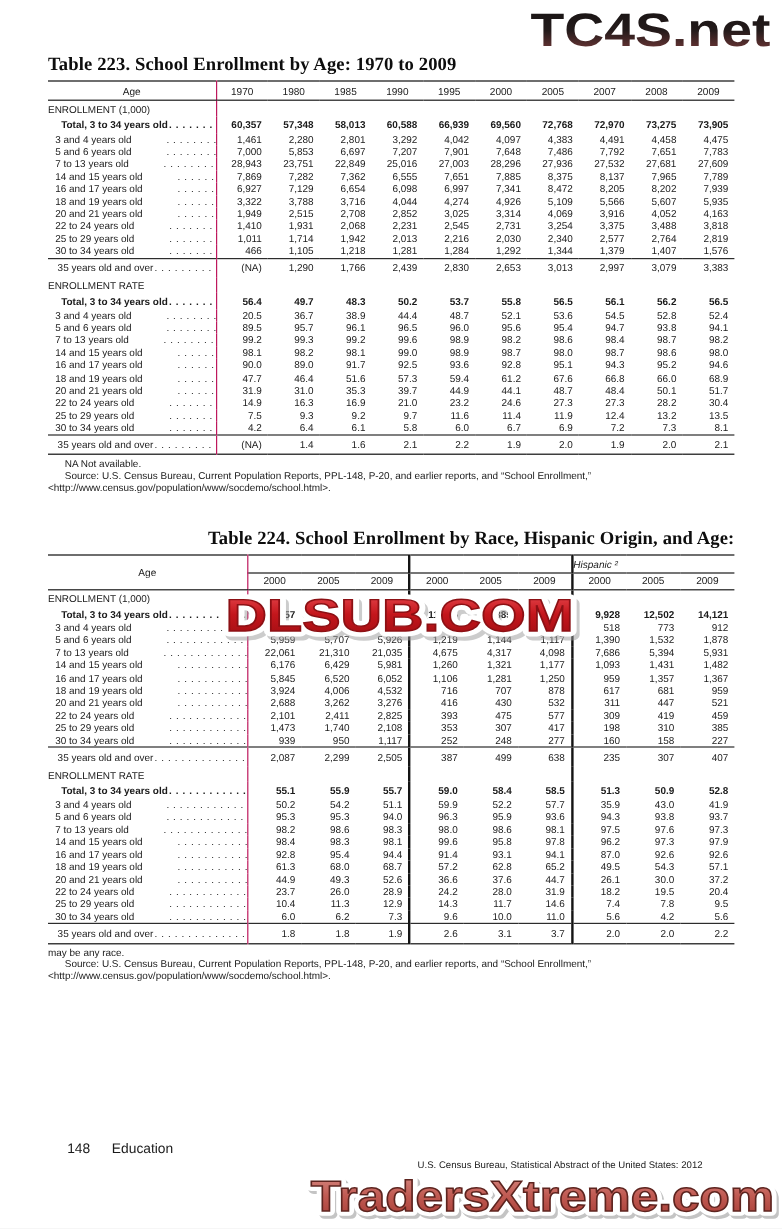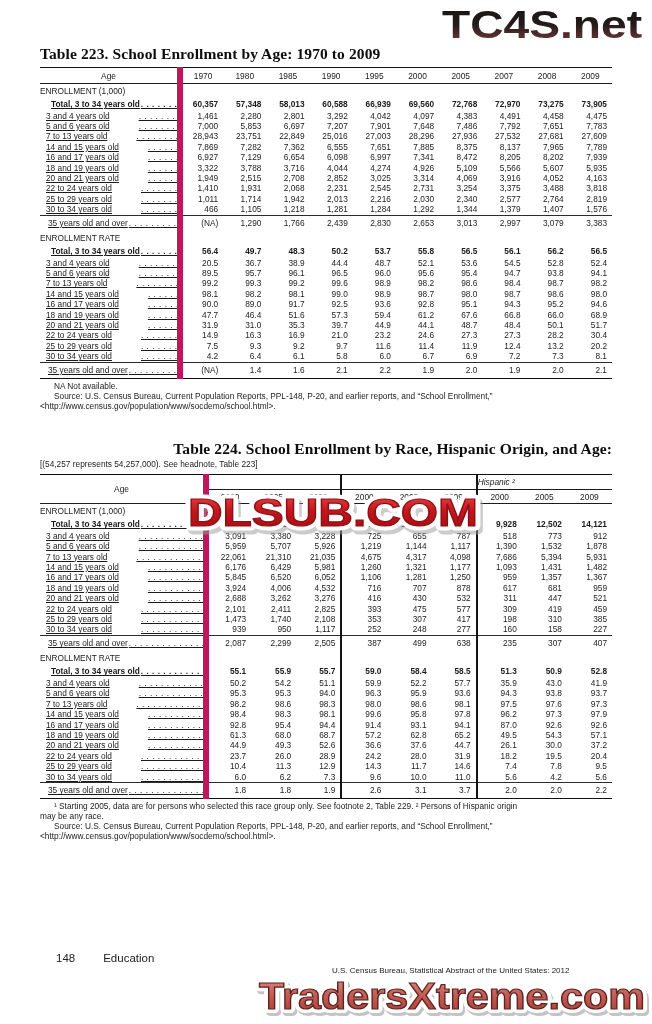--- a/index.html
+++ b/index.html
@@ -8,45 +8,45 @@
   .content{position:absolute;left:40px;top:45px;width:572px;}
   .tbl-title{font-family:"Liberation Serif",serif;font-weight:bold;font-size:15.5px;
              line-height:17px;color:#0d0d0d;letter-spacing:.1px;}
   .headnote{font-size:8.3px;line-height:9.8px;margin-top:3px;color:#1b1b1b;}
   .grid-wrap{margin-top:5px;}
   table.grid{border-collapse:collapse;table-layout:fixed;width:572px;
              border-top:1.6px solid #0f0f0f;border-bottom:1.6px solid #0f0f0f;
              font-size:8.3px;color:#1b1b1b;}
   .grid th{font-weight:normal;font-size:8.4px;padding:0;}
   .grid td{padding:0;vertical-align:bottom;}
-  .grid .lbl{border-right:6px solid #be185d;}
+  .grid .lbl{border-right:1px solid #be185d;}
   .grid thead th{border-bottom:1px solid #1c1c1c;}
   .g223 thead th{height:15px;vertical-align:middle;}
   .grid thead .age{text-align:center;vertical-align:middle;}
   .grid .yr{}
   .g224 .grp{text-align:left;height:14px;vertical-align:middle;font-style:italic;}
   .g224 thead tr.yrrow th{height:13px;}
   .ge{border-right:2.5px solid #141414;}
   .grid tr.sec td{text-align:left;line-height:9.5px;padding-top:3px;}
   .grid tr.total td{font-weight:bold;padding-top:2.5px;padding-bottom:1.5px;line-height:10px;}
   .grid tr.data td{line-height:10.4px;}
   .grid tr.over td{padding-top:2.5px;padding-bottom:3px;line-height:10px;border-top:1px solid #2c2c2c;}
   .grid .num{text-align:right;padding-right:5px;}
-  .lblw{display:flex;overflow:hidden;align-items:center;text-decoration:underline;}
+  .lblw{display:flex;overflow:hidden;align-items:center;}
   .grid tr.data .lblw{padding-left:6px;gap:28px;}
   .grid tr.total .lblw{padding-left:11px;}
   .grid tr.over .lblw{padding-left:8px;}
   .lblw .t{white-space:nowrap;}
   .lblw .d{flex:1 1 auto;white-space:nowrap;overflow:hidden;padding-left:1px;letter-spacing:.5px;}
   .lblw .d::after{content:". . . . . . . . . . . . . . . . . . . . . . . . . . . . . . . . . . . . . . .";}
   .notes{font-size:8.3px;line-height:9.8px;margin-top:3px;}
   .notes .ind{text-indent:14px;}
   .gap-title{margin-top:28px;text-align:right;}
-  .footer-pg{position:absolute;left:56px;top:952px;font-size:11.5px;color:#1b1b1b;display:flex;gap:28px;}
-  .footer-src{position:absolute;top:966px;left:332px;font-size:8px;color:#222;}
+  .footer-pg{position:absolute;left:56px;top:952px;font-size:11.5px;color:#1b1b1b;display:flex;gap:18px;}
+  .footer-src{position:absolute;top:966px;left:348px;font-size:8px;color:#222;}
   .wm{position:absolute;pointer-events:none;}
   .wm-tc4s{right:4px;top:1px;}
   .wm-dlsub{left:175px;top:484px;}
   .wm-tx{left:252px;top:969px;}
 </style>
 </head>
 <body>
 
 <div class="page">
 
@@ -497,21 +497,21 @@
               </td>
               <td class="num">7.5</td>
               <td class="num">9.3</td>
               <td class="num">9.2</td>
               <td class="num">9.7</td>
               <td class="num">11.6</td>
               <td class="num">11.4</td>
               <td class="num">11.9</td>
               <td class="num">12.4</td>
               <td class="num">13.2</td>
-              <td class="num">20.2</td>
+              <td class="num">13.5</td>
             </tr>
             <tr class="data">
               <td class="lbl">
                 <div class="lblw">
                   <span class="t">30 to 34 years old</span>
                   <span class="d"></span>
                 </div>
               </td>
               <td class="num">4.2</td>
               <td class="num">6.4</td>
@@ -545,21 +545,20 @@
           </tbody>
         </table>
       </div>
     <div class="notes">
       <div class="ind">NA Not available.</div>
       <div class="ind">Source: U.S. Census Bureau, Current Population Reports, PPL-148, P-20, and earlier reports, and “School Enrollment,”</div>
       <div>&lt;http://www.census.gov/population/www/socdemo/school.html&gt;.</div>
     </div>
 
     <div class="tbl-title gap-title">Table 224. School Enrollment by Race, Hispanic Origin, and Age:</div>
-    <div class="headnote">[(54,257 represents 54,257,000). See headnote, Table 223]</div>
     <div class="grid-wrap">
         <table class="grid g224">
           <colgroup>
             <col style="width: 166px;">
             <col>
             <col>
             <col>
             <col>
             <col>
             <col>
@@ -1016,21 +1015,20 @@
               <td class="num">3.1</td>
               <td class="num ge">3.7</td>
               <td class="num">2.0</td>
               <td class="num">2.0</td>
               <td class="num">2.2</td>
             </tr>
           </tbody>
         </table>
       </div>
     <div class="notes">
-      <div class="ind">¹ Starting 2005, data are for persons who selected this race group only. See footnote 2, Table 229. ² Persons of Hispanic origin</div>
       <div>may be any race.</div>
       <div class="ind">Source: U.S. Census Bureau, Current Population Reports, PPL-148, P-20, and earlier reports, and “School Enrollment,”</div>
       <div>&lt;http://www.census.gov/population/www/socdemo/school.html&gt;.</div>
     </div>
 
   </div>
 
   <div class="footer-pg">
     <span>148</span>
     <span>Education</span>

